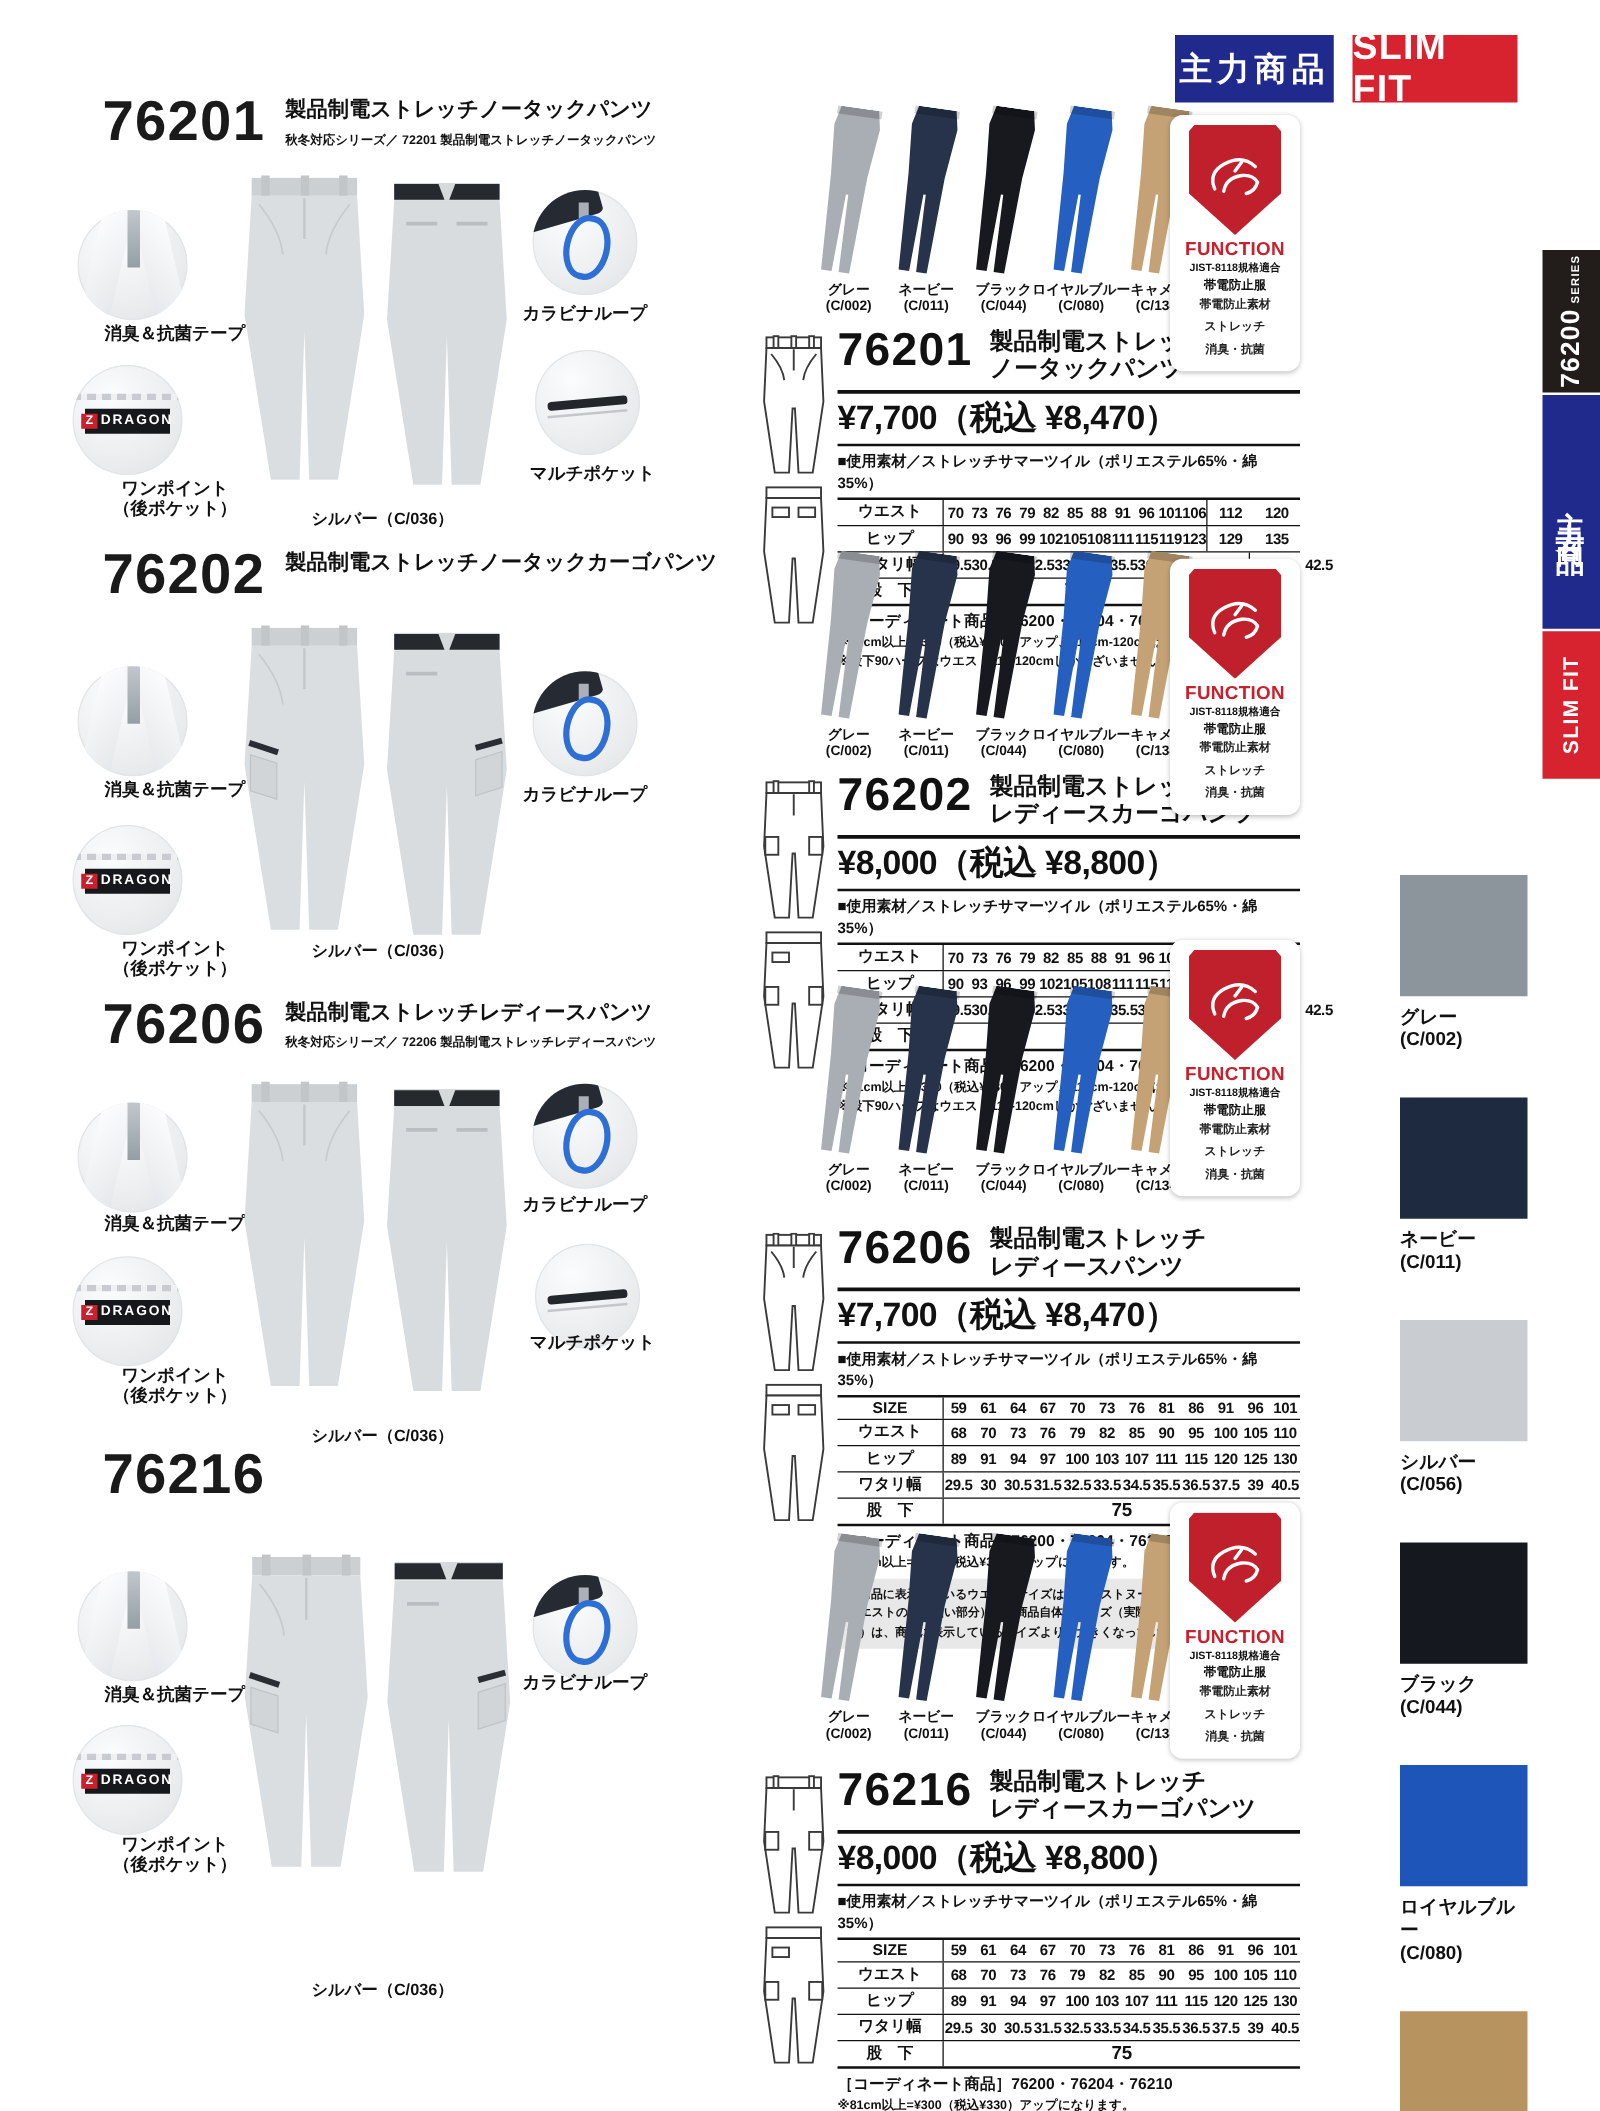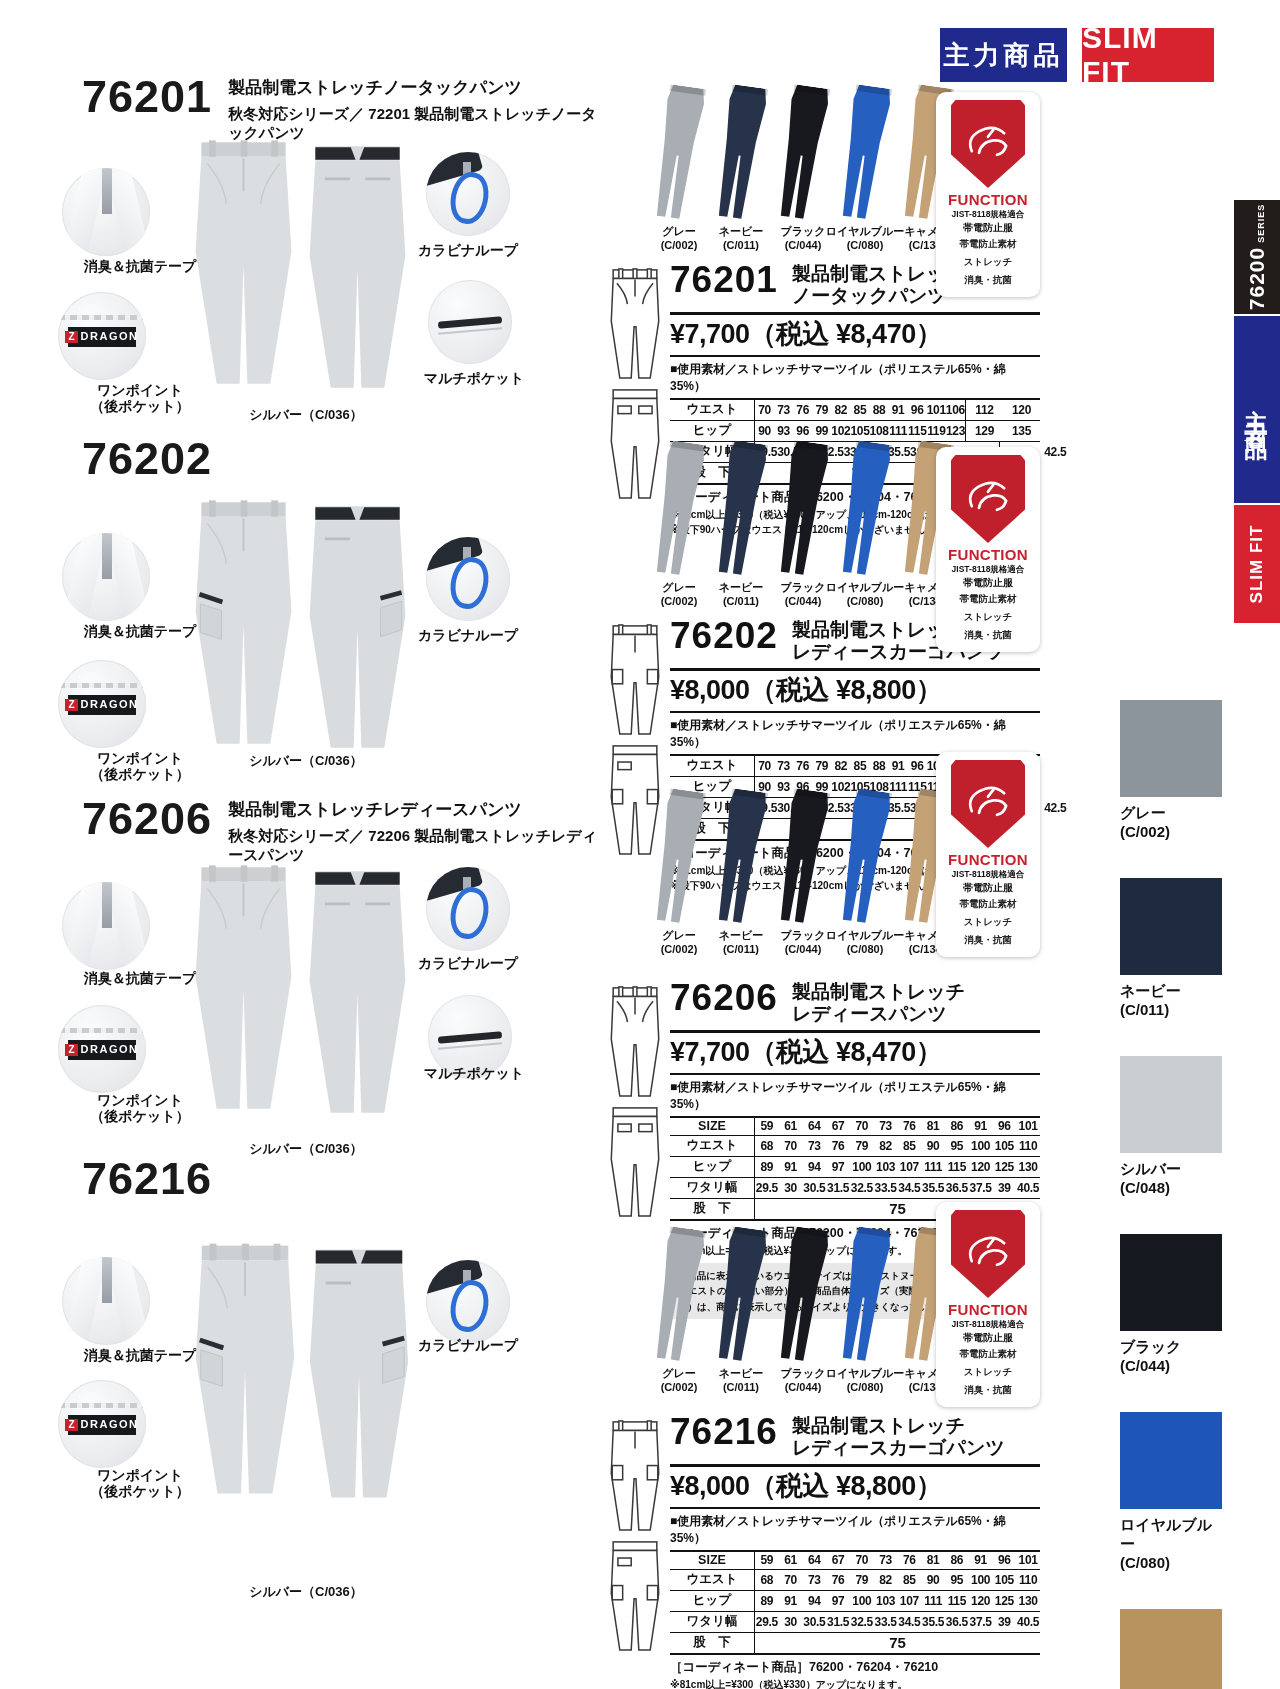--- a/index.html
+++ b/index.html
@@ -4,21 +4,21 @@
 <style>
   html,body{margin:0;padding:0;background:#9a9a9a;}
   .page{position:relative;width:1280px;height:1689px;background:#ffffff;overflow:hidden;
         font-family:"Liberation Sans","DejaVu Sans",sans-serif;color:#111;}
   .abs{position:absolute;}
   
   .lp-head{display:flex;gap:16px;align-items:flex-start;}
   .lp-code{font-size:45px;font-weight:800;line-height:0.92;letter-spacing:1px;color:#1a1a1a;}
   .lp-ht{display:flex;flex-direction:column;}
   .lp-name{font-size:17px;font-weight:700;}
-  .lp-sub{font-size:15px;font-weight:700;margin-top:6px;}
+  .lp-sub{font-size:10px;font-weight:700;margin-top:6px;}
   .dcirc{position:absolute;border-radius:50%;overflow:hidden;
          background:radial-gradient(circle at 35% 28%,#fbfcfd,#e9ebed 68%,#dde0e3);
          box-shadow:inset 0 0 0 1px #e2e4e7;}
   .dlabel{position:absolute;font-size:14px;font-weight:700;text-align:center;width:180px;line-height:1.2;}
   .caption{position:absolute;font-size:13px;font-weight:700;text-align:center;width:240px;}
   .ph{position:absolute;}
   
   .tape-a{position:absolute;left:12%;top:-8%;width:27%;height:116%;background:linear-gradient(120deg,#ffffff,#e3e6e9);transform:rotate(13deg);}
   .tape-b{position:absolute;right:12%;top:-8%;width:27%;height:116%;background:linear-gradient(-120deg,#ffffff,#e3e6e9);transform:rotate(-13deg);}
   .tape-strip{position:absolute;left:45%;top:-2%;width:12%;height:54%;background:linear-gradient(#c4c9cf,#969da5);}
@@ -246,20 +246,21 @@
         <div class="mp-st"></div>
       </div>
     <div class="dlabel" style="left:336px;top:294px;width:160px;">マルチポケット</div>
     <div class="caption" style="left:128px;top:330px;">シルバー（C/036）</div>
   </section>
 
   <section class="abs" style="left:58px;top:438px;width:552px;height:340px;">
     <div class="lp-head" style="margin-left:24px;">
       <span class="lp-code">76202</span>
       <span class="lp-ht">
+          <span class="lp-name">製品制電ストレッチノータックカーゴパンツ</span>
         </span>
     </div>
     <div class="dcirc" style="left:4px;top:95px;width:88px;height:88px;">
         <div class="tape-a"></div>
         <div class="tape-b"></div>
         <div class="tape-strip"></div>
       </div>
     <div class="dlabel" style="left:-8px;top:185px;">消臭＆抗菌テープ</div>
     <div class="dcirc" style="left:0px;top:222px;width:88px;height:88px;">
         <div class="seam"></div>
@@ -1001,21 +1002,21 @@
 
       <div class="swatch">
         <div class="sw-color" style="background: rgb(29, 42, 64);"></div>
         <div class="sw-name">ネービー</div>
         <div class="sw-code">(C/011)</div>
       </div>
 
       <div class="swatch">
         <div class="sw-color" style="background: rgb(201, 205, 210);"></div>
         <div class="sw-name">シルバー</div>
-        <div class="sw-code">(C/048)</div>
+        <div class="sw-code">(C/056)</div>
       </div>
 
       <div class="swatch">
         <div class="sw-color" style="background: rgb(21, 24, 31);"></div>
         <div class="sw-name">ブラック</div>
         <div class="sw-code">(C/044)</div>
       </div>
 
       <div class="swatch">
         <div class="sw-color" style="background: rgb(29, 85, 184);"></div>

